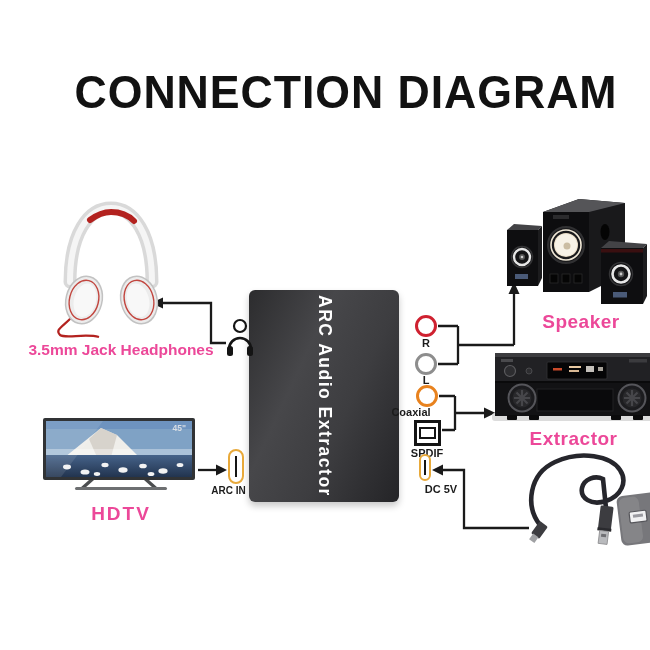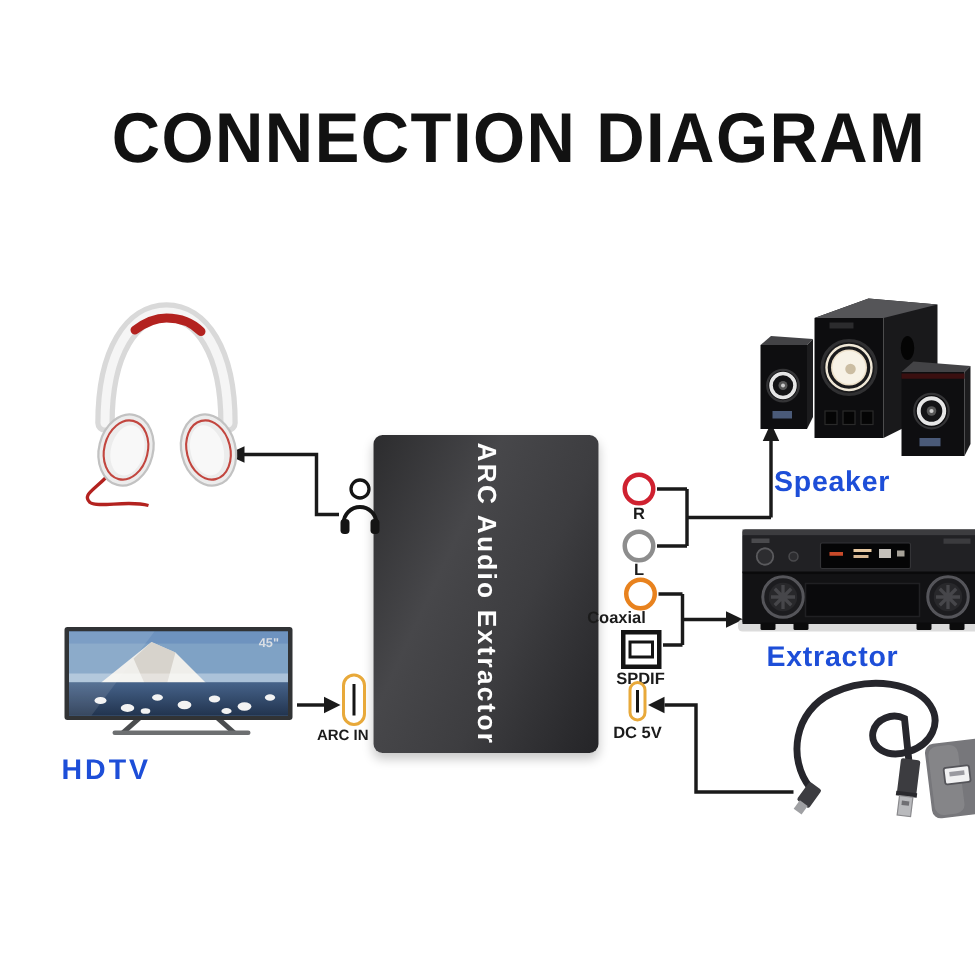--- a/index.html
+++ b/index.html
@@ -6,21 +6,21 @@
   #canvas{
     position:relative;width:650px;height:650px;background:#ffffff;
     font-family:"Liberation Sans","DejaVu Sans",sans-serif;overflow:hidden;margin-left:21px;
   }
   .abs{position:absolute;}
   #title{
     position:absolute;top:64px;left:0;width:650px;text-align:center;
     font-size:47px;font-weight:bold;color:#121212;letter-spacing:1px;
     transform:scaleX(.95);transform-origin:center;white-space:nowrap;
   }
-  .label{position:absolute;font-weight:bold;color:#1d4ed8;text-align:left;}
+  .label{position:absolute;font-weight:bold;color:#ec4899;text-align:center;}
   .lbl-lg{font-size:19px;letter-spacing:.5px;}
   .lbl-md{font-size:15.5px;}
   .port-label{position:absolute;font-weight:bold;color:#1b1b1b;text-align:center;font-size:11px;}
   
   #extractor-box{
     position:absolute;left:228px;top:290px;width:150px;height:212px;
     background:linear-gradient(115deg,#2c2c2e 0%,#47474a 35%,#3d3d40 62%,#242427 100%);
     border-radius:6px;box-shadow:0 4px 7px rgba(0,0,0,.22);
     display:flex;align-items:center;justify-content:center;
   }
@@ -85,20 +85,21 @@
       <ellipse cx="33" cy="104" rx="18" ry="24" fill="#ececec" stroke="#c2c2c2" stroke-width="1.5"></ellipse>
       <ellipse cx="33" cy="104" rx="14.5" ry="20" fill="none" stroke="#c2463f" stroke-width="1.4"></ellipse>
       <ellipse cx="34" cy="104" rx="11" ry="17" fill="#f8f8f8"></ellipse>
     </g>
     <g transform="rotate(-14 88 104)">
       <ellipse cx="88" cy="104" rx="18" ry="24" fill="#ececec" stroke="#c2c2c2" stroke-width="1.5"></ellipse>
       <ellipse cx="88" cy="104" rx="14.5" ry="20" fill="none" stroke="#c2463f" stroke-width="1.4"></ellipse>
       <ellipse cx="87" cy="104" rx="11" ry="17" fill="#f8f8f8"></ellipse>
     </g>
   </svg>
+  <div class="label lbl-md" style="left:0;top:341px;width:200px;">3.5mm Jack Headphones</div>
 
   <svg class="abs" style="left:470px;top:194px;" width="172" height="120" viewBox="0 0 172 120">
 
     <g>
       <polygon points="52,18 88,5 134,9 134,80 98,98 98,18" fill="#19191b"></polygon>
       <polygon points="52,18 88,5 134,9 98,18" fill="#555558"></polygon>
       <rect x="52" y="18" width="46" height="80" fill="#0d0d0f"></rect>
       <ellipse cx="114" cy="38" rx="4.5" ry="8" fill="#040404"></ellipse>
       <rect x="62" y="21" width="16" height="4" fill="#2b2b2d"></rect>
       <circle cx="75" cy="51" r="18" fill="#1a1a1c" stroke="#303032" stroke-width="2"></circle>
@@ -255,20 +256,20 @@
   <div class="port-label" style="left:368px;top:406px;width:44px;">Coaxial</div>
 
   <div id="port-spdif">
       <div class="inner"></div>
     </div>
   <div class="port-label" style="left:388px;top:447px;width:36px;">SPDIF</div>
 
   <div id="port-dc5v" class="usb-port">
       <div class="slot"></div>
     </div>
-  <div class="port-label" style="left:384px;top:483px;width:40px;">DC 5V</div>
+  <div class="port-label" style="left:400px;top:483px;width:40px;">DC 5V</div>
 
   <div id="port-arcin" class="usb-port">
       <div class="slot"></div>
     </div>
   <div class="port-label" style="left:185px;top:485px;width:45px;font-size:10px;">ARC IN</div>
 
 </div>
 
 </body></html>

